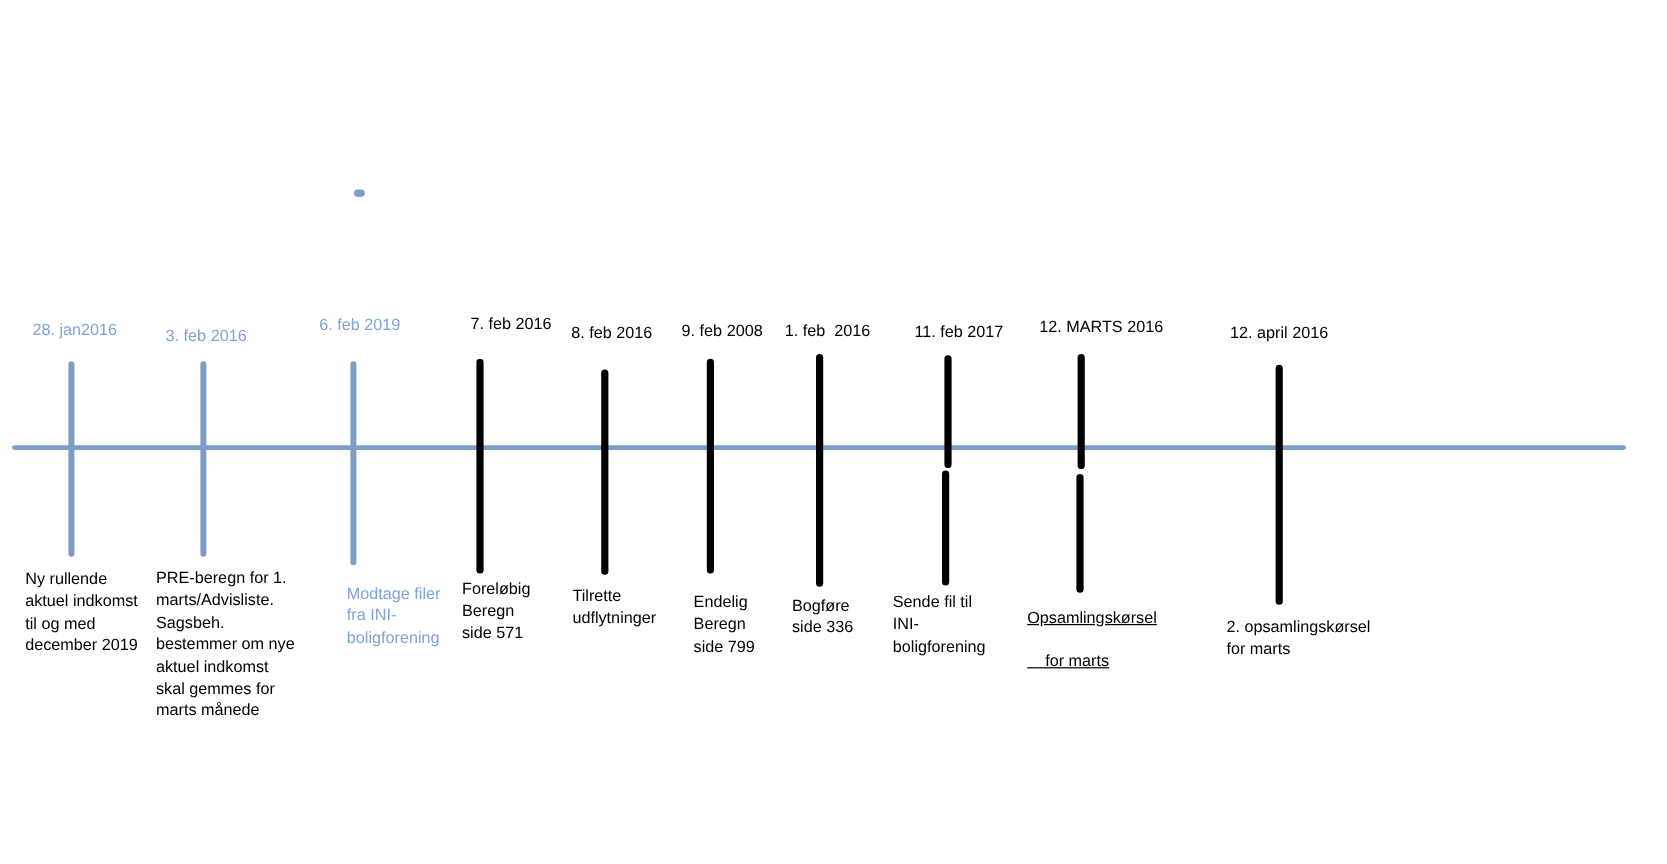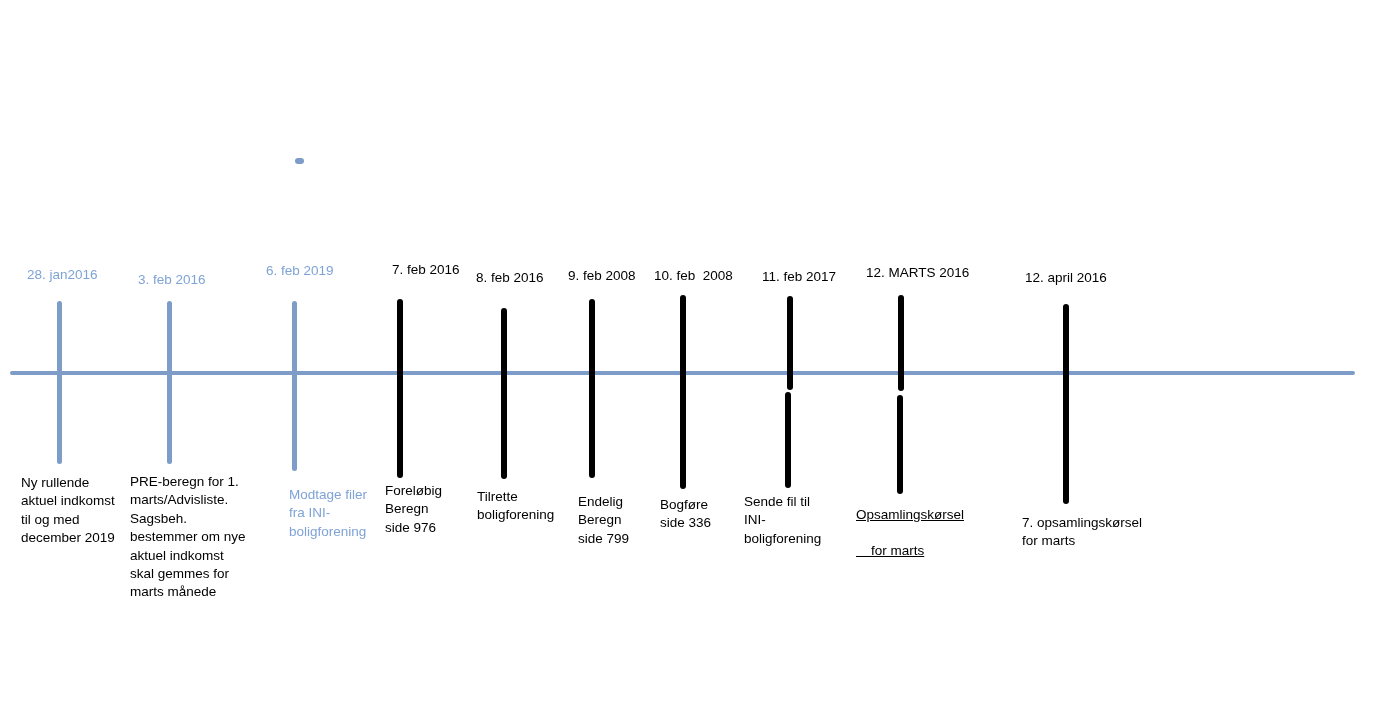--- a/index.html
+++ b/index.html
@@ -91,40 +91,40 @@
     <div class="desc blue" style="left:289px;top:430px;width:98px">Modtage filer
 fra INI-
 boligforening</div>
   </div>
 
   <div class="event">
     <div class="date" style="left:392px;top:206px">7. feb 2016</div>
     <div class="tick black" style="left:397px;top:243px;height:179px"></div>
     <div class="desc" style="left:385px;top:426px;width:78px">Foreløbig
 Beregn
-side 976</div>
+side 571</div>
   </div>
 
   <div class="event">
     <div class="date" style="left:476px;top:214px">8. feb 2016</div>
     <div class="tick black" style="left:501px;top:252px;height:171px"></div>
     <div class="desc" style="left:477px;top:432px;width:92px">Tilrette
-boligforening</div>
+udflytninger</div>
   </div>
 
   <div class="event">
     <div class="date" style="left:568px;top:212px">9. feb 2008</div>
     <div class="tick black" style="left:589px;top:243px;height:179px"></div>
     <div class="desc" style="left:578px;top:437px;width:75px">Endelig
 Beregn
 side 799</div>
   </div>
 
   <div class="event">
-    <div class="date" style="left:654px;top:212px">10. feb  2008</div>
+    <div class="date" style="left:654px;top:212px">1. feb  2016</div>
     <div class="tick black" style="left:680px;top:239px;height:194px"></div>
     <div class="desc" style="left:660px;top:440px;width:68px">Bogføre
 side 336</div>
   </div>
 
   <div class="event">
     <div class="date" style="left:762px;top:213px">11. feb 2017</div>
     <div class="tick black" style="left:787px;top:240px;height:94px"></div>
     <div class="tick black" style="left:785px;top:336px;height:96px"></div>
     <div class="desc" style="left:744px;top:437px;width:98px">Sende fil til
@@ -136,17 +136,17 @@
     <div class="date" style="left:866px;top:209px">12. MARTS 2016</div>
     <div class="tick black" style="left:898px;top:239px;height:96px"></div>
     <div class="tick black" style="left:897px;top:339px;height:99px"></div>
     <div class="desc wide-gap" style="left:856px;top:441px;width:122px">Opsamlingskørsel
 &nbsp;&nbsp;&nbsp;&nbsp;for marts</div>
   </div>
 
   <div class="event">
     <div class="date" style="left:1025px;top:214px">12. april 2016</div>
     <div class="tick black" style="left:1063px;top:248px;height:200px"></div>
-    <div class="desc" style="left:1022px;top:458px;width:145px">7. opsamlingskørsel
+    <div class="desc" style="left:1022px;top:458px;width:145px">2. opsamlingskørsel
 for marts</div>
   </div>
 
 </div>
 
 </body></html>

